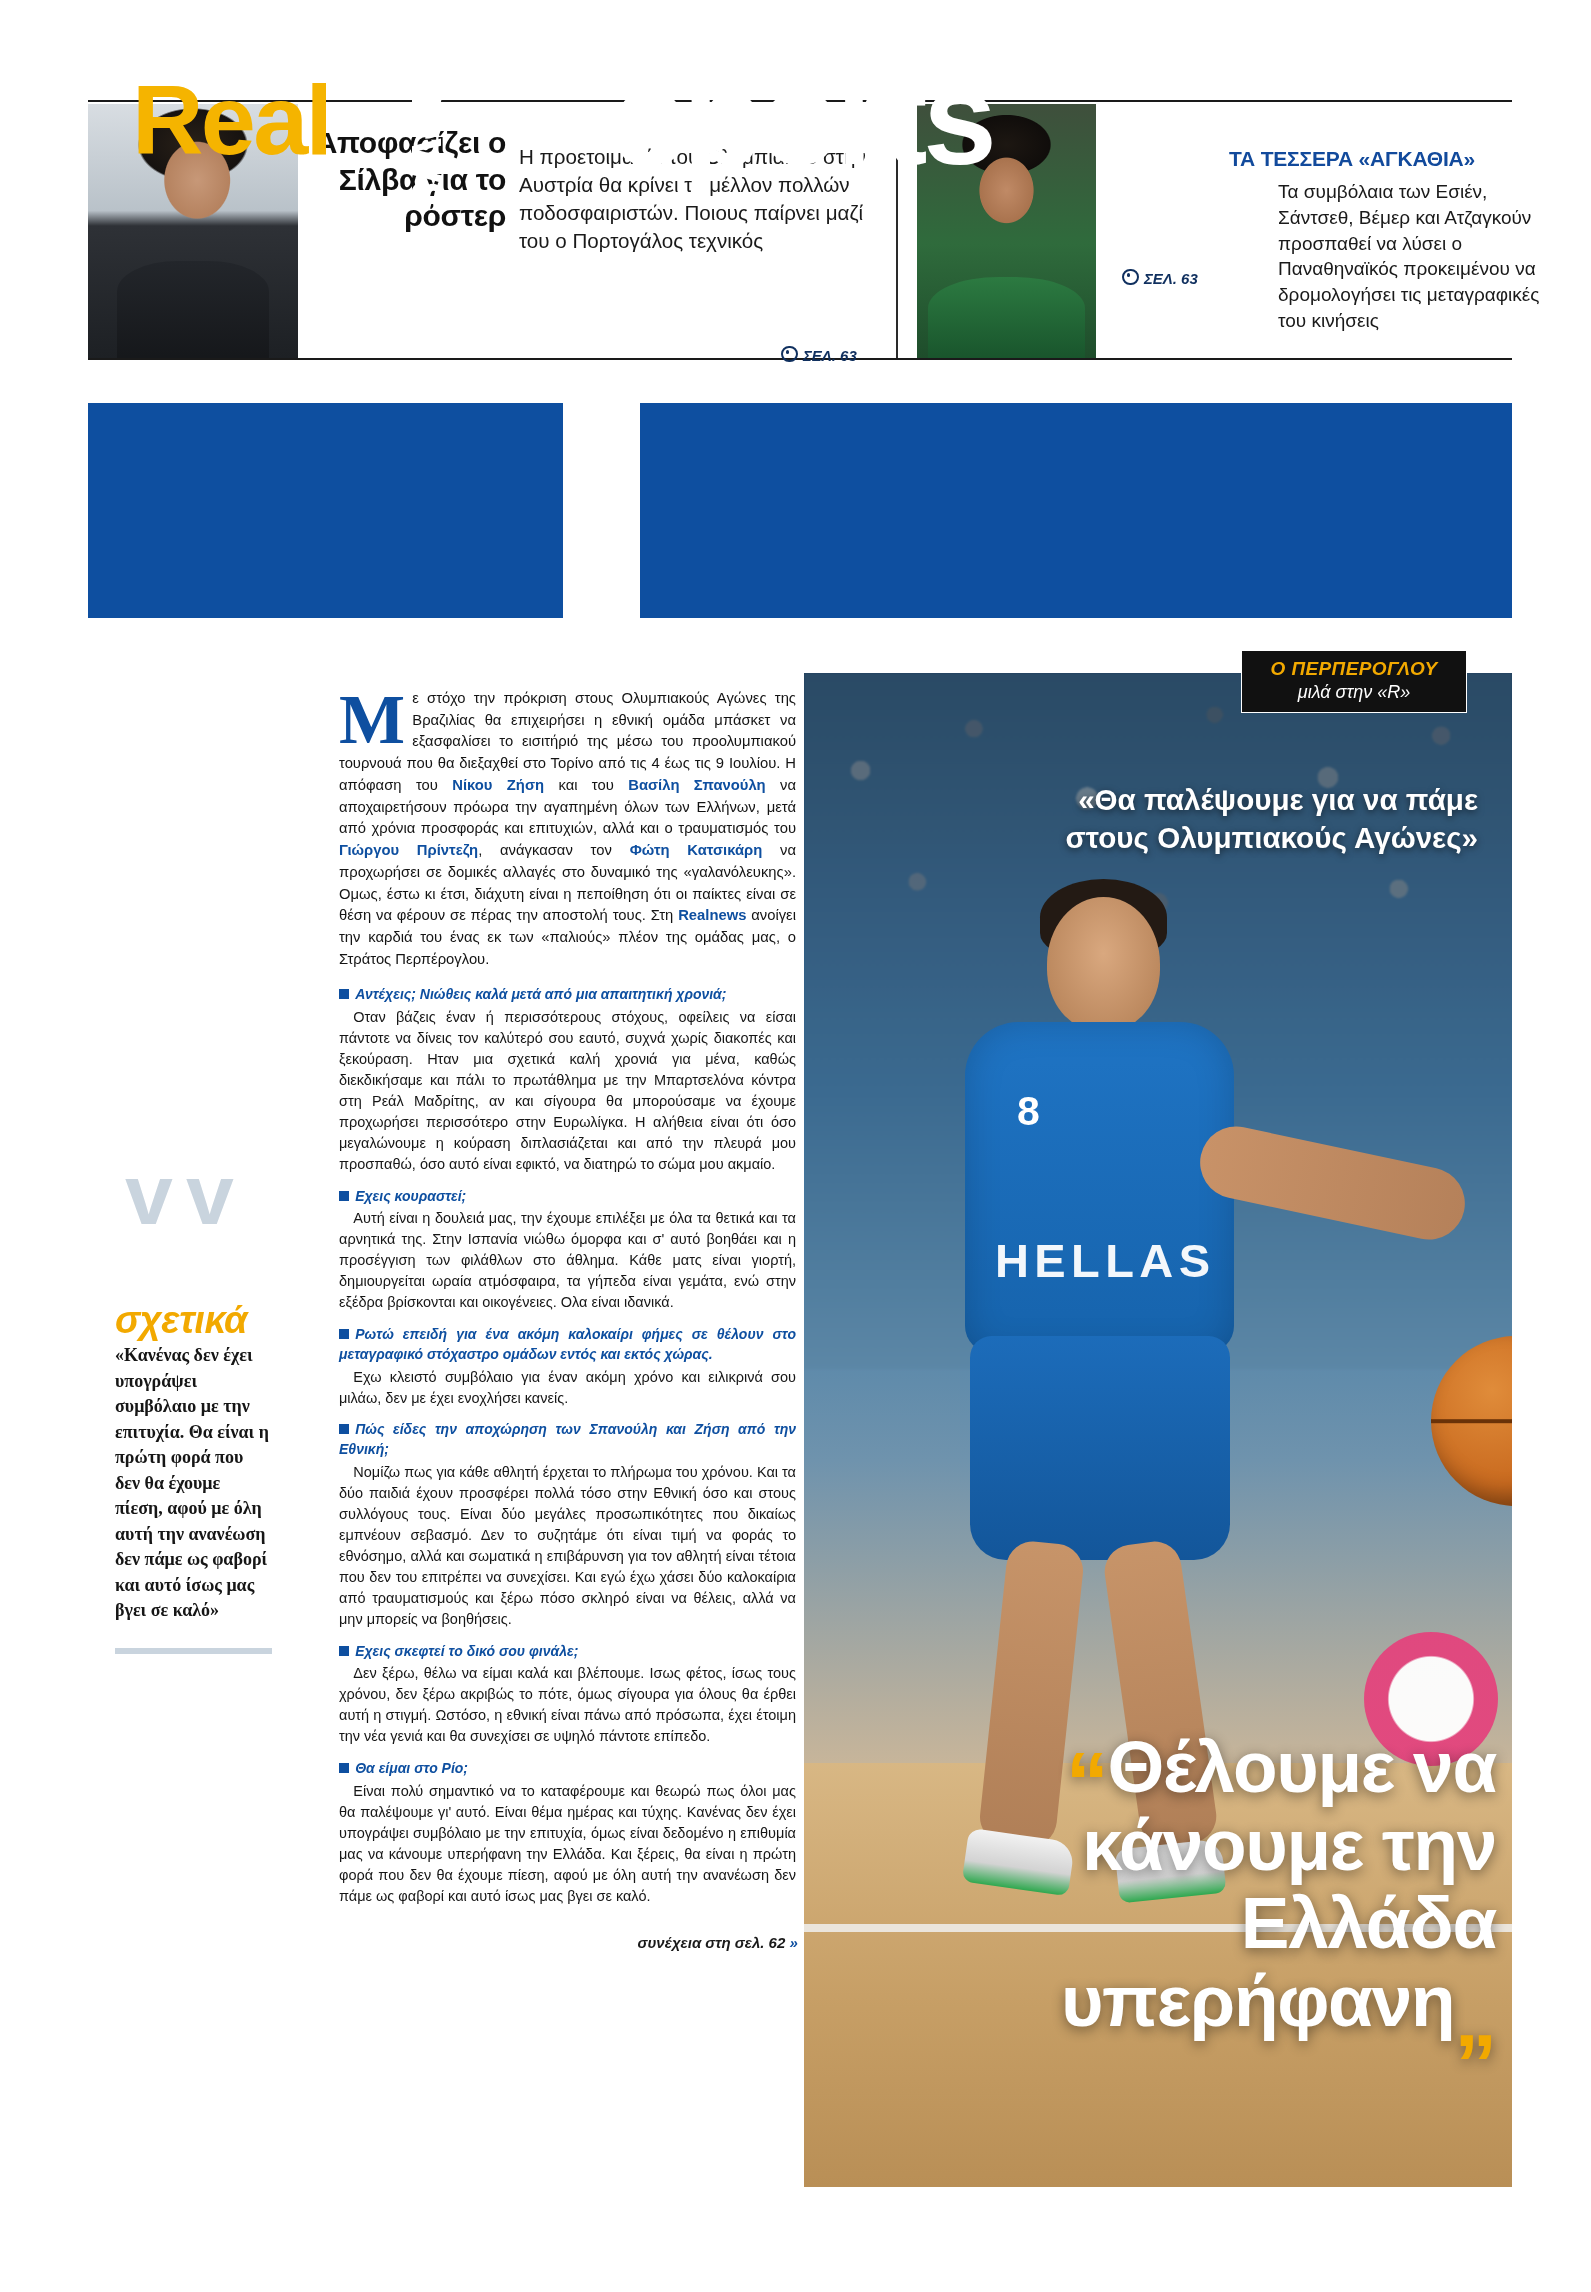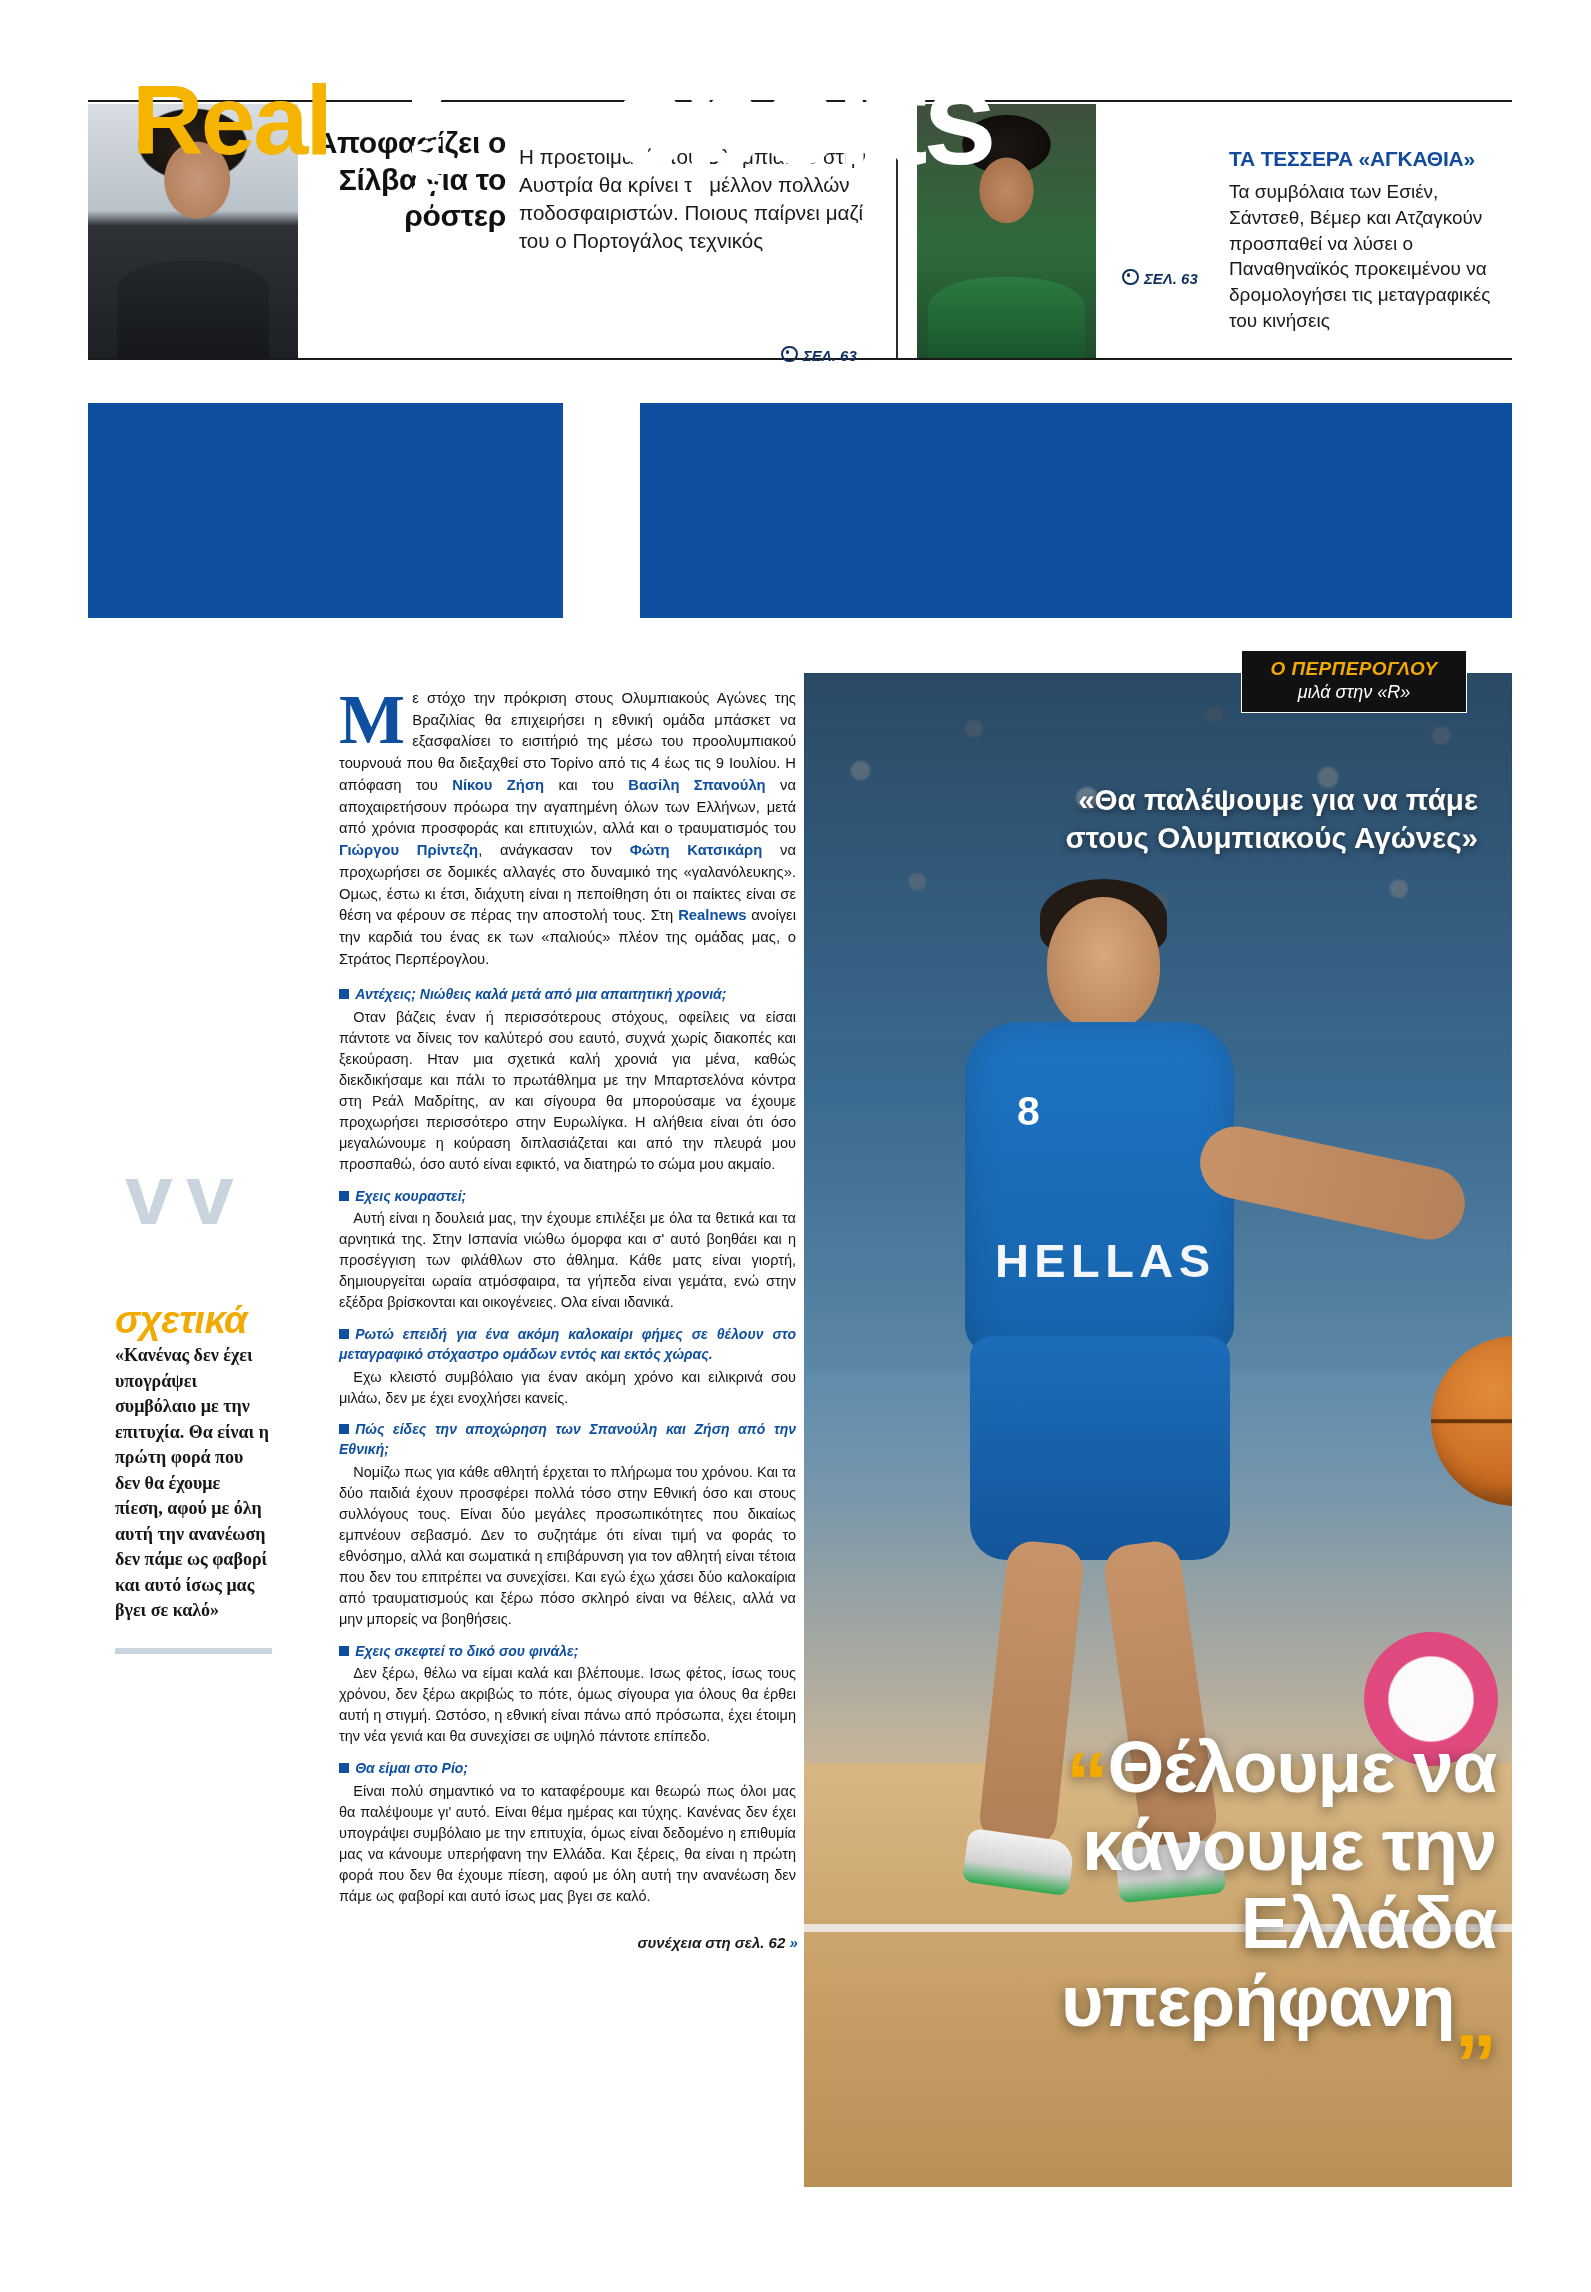--- a/index.html
+++ b/index.html
@@ -140,21 +140,21 @@
     left: 1229px;
     top: 147px;
     width: 278px;
     font-weight: bold;
     font-size: 21px;
     color: #124a9c;
     letter-spacing: -0.2px;
   }
   .teaser-body-right {
     position: absolute;
-    left: 1229px;
+    left: 1278px;
     top: 179px;
     width: 283px;
     font-size: 19px;
     line-height: 1.36;
     color: #1a1a1a;
   }
 
   
   .masthead {
     position: absolute;

